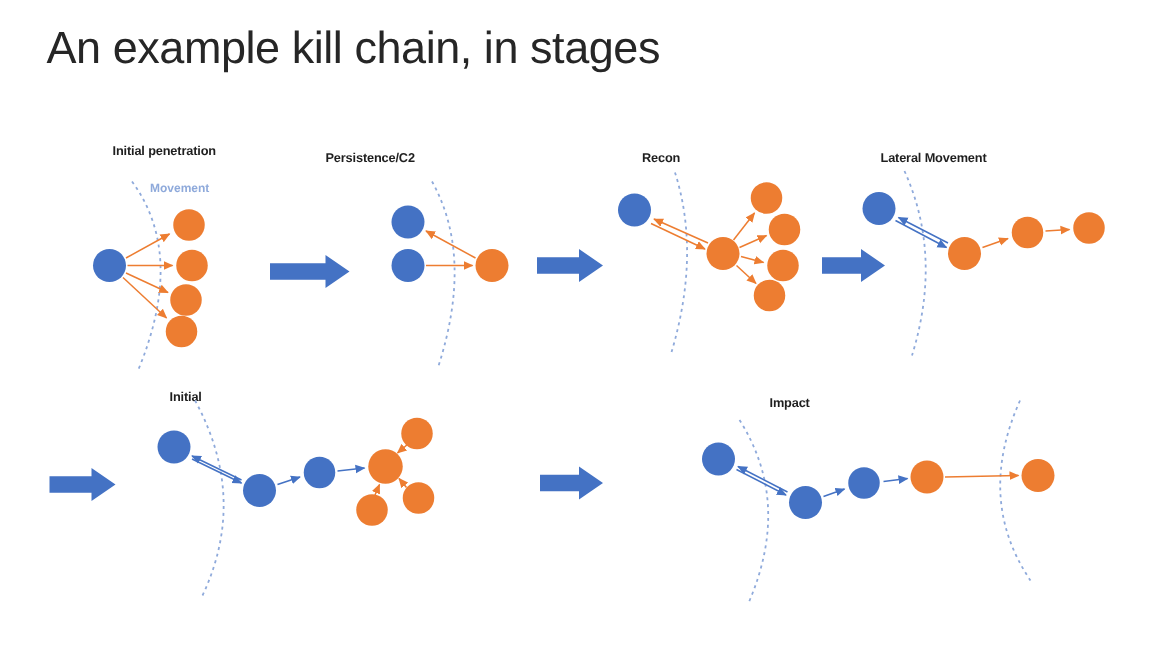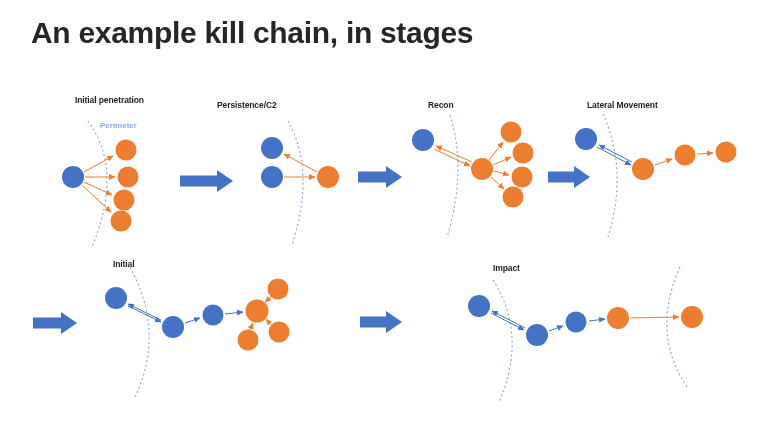--- a/index.html
+++ b/index.html
@@ -1,54 +1,54 @@
 <!DOCTYPE html>
 <html><head>
 <meta charset="utf-8">
 <style>
   html,body{margin:0;padding:0;background:#fff;}
   .canvas{
     position:relative;width:780px;height:438px;background:#ffffff;
     font-family:"Liberation Sans",sans-serif;overflow:hidden;
   }
   .slide-title{
-    position:absolute;left:31px;top:16px;font-size:30px;font-weight:700;
+    position:absolute;left:31px;top:16px;font-size:30px;font-weight:400;
     letter-spacing:-0.3px;color:#262626;white-space:nowrap;
   }
   .stage-label{
     position:absolute;font-size:8.5px;font-weight:bold;color:#1f1f1f;
     letter-spacing:-0.1px;white-space:nowrap;
   }
   .perimeter-label{
     position:absolute;left:100px;top:121px;font-size:8px;font-weight:bold;
     color:#8FAADB;white-space:nowrap;
   }
   .lbl-initial{left:53px;top:95px;margin-left:22px;}
   .lbl-persistence{left:217px;top:100px;}
   .lbl-recon{left:428px;top:100px;}
   .lbl-lateral{left:587px;top:100px;}
   .lbl-staging{left:113px;top:259px;}
-  .lbl-impact{left:456px;top:263px;padding-left:37px;}
+  .lbl-impact{left:476px;top:263px;padding-left:37px;}
   svg.diagram{position:absolute;left:0;top:0;}
 </style>
 </head>
 <body>
 
 <div class="canvas">
 
   <div class="slide-title">An example kill chain, in stages</div>
 
   <div class="stage-label lbl-initial">Initial penetration</div>
   <div class="stage-label lbl-persistence">Persistence/C2</div>
   <div class="stage-label lbl-recon">Recon</div>
   <div class="stage-label lbl-lateral">Lateral Movement</div>
   <div class="stage-label lbl-staging">Initial</div>
   <div class="stage-label lbl-impact">Impact</div>
 
-  <div class="perimeter-label">Perimeter</div>
+  <div class="perimeter-label">Movement</div>
 
   <svg class="diagram" width="780" height="438" viewBox="0 0 780 438">
     <defs>
       <marker id="mo" markerUnits="userSpaceOnUse" markerWidth="7" markerHeight="7" refX="6" refY="3.5" orient="auto">
         <polygon points="0,0.6 6.6,3.5 0,6.4" fill="#ED7D31"></polygon>
       </marker>
       <marker id="mb" markerUnits="userSpaceOnUse" markerWidth="7" markerHeight="7" refX="6" refY="3.5" orient="auto">
         <polygon points="0,0.6 6.6,3.5 0,6.4" fill="#4472C4"></polygon>
       </marker>
     </defs>

